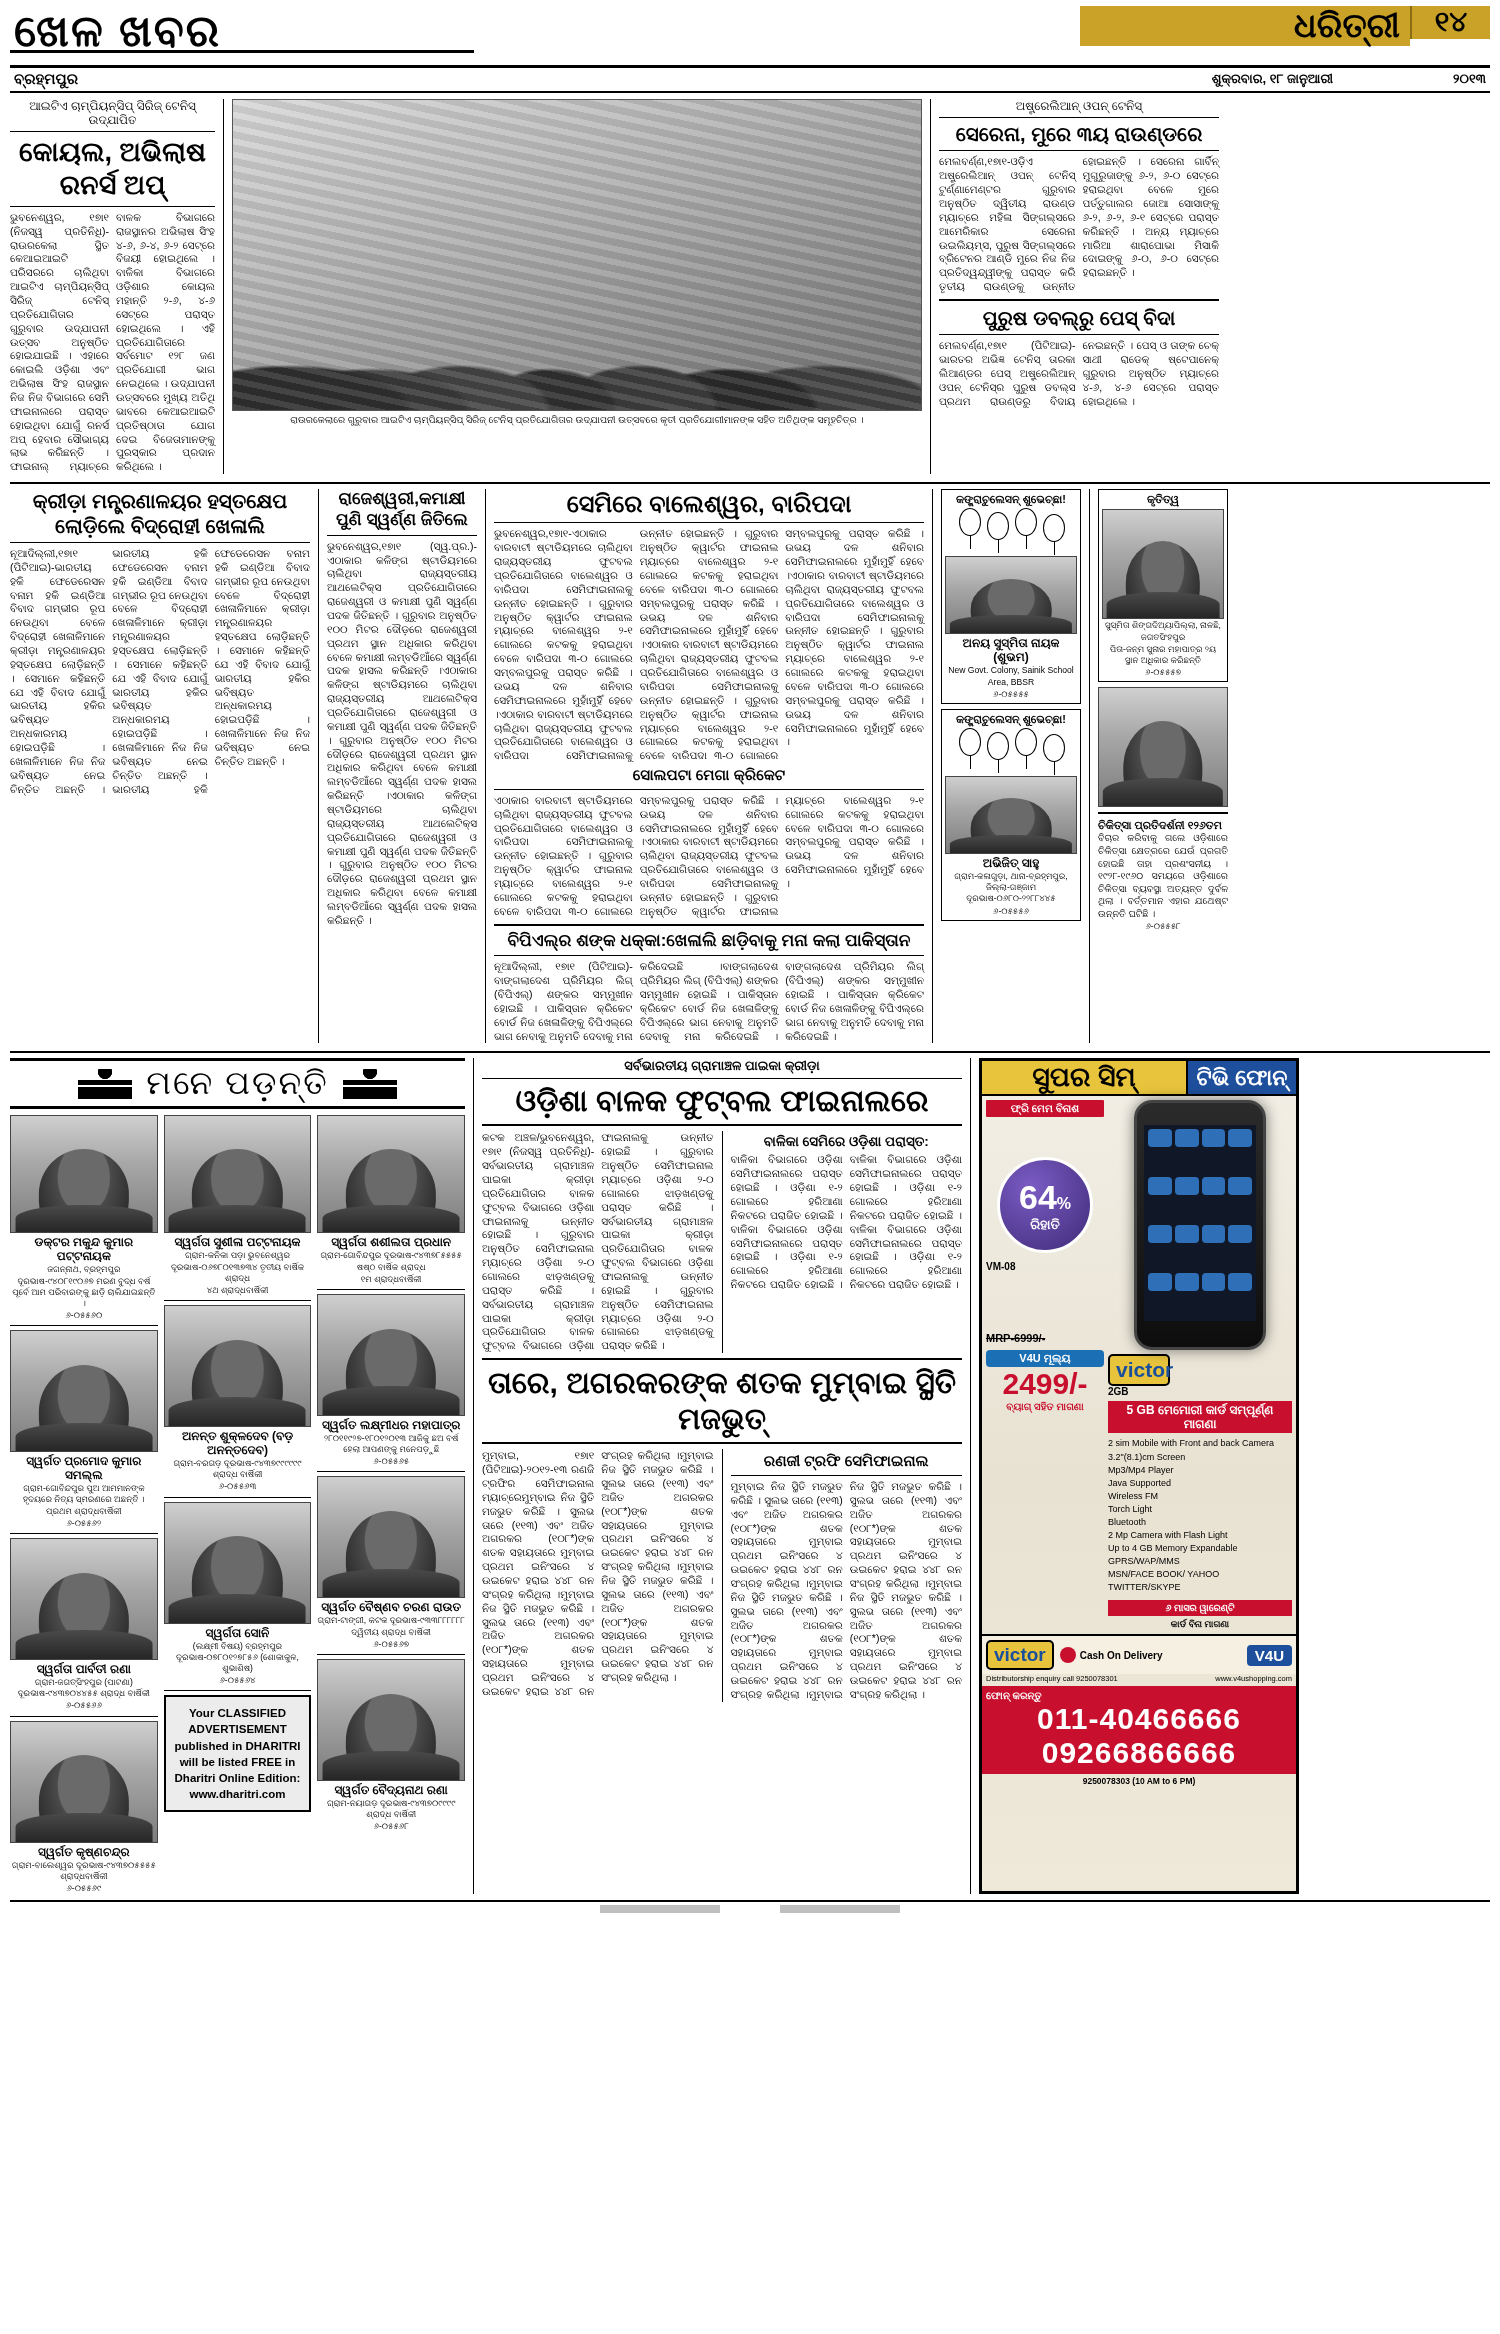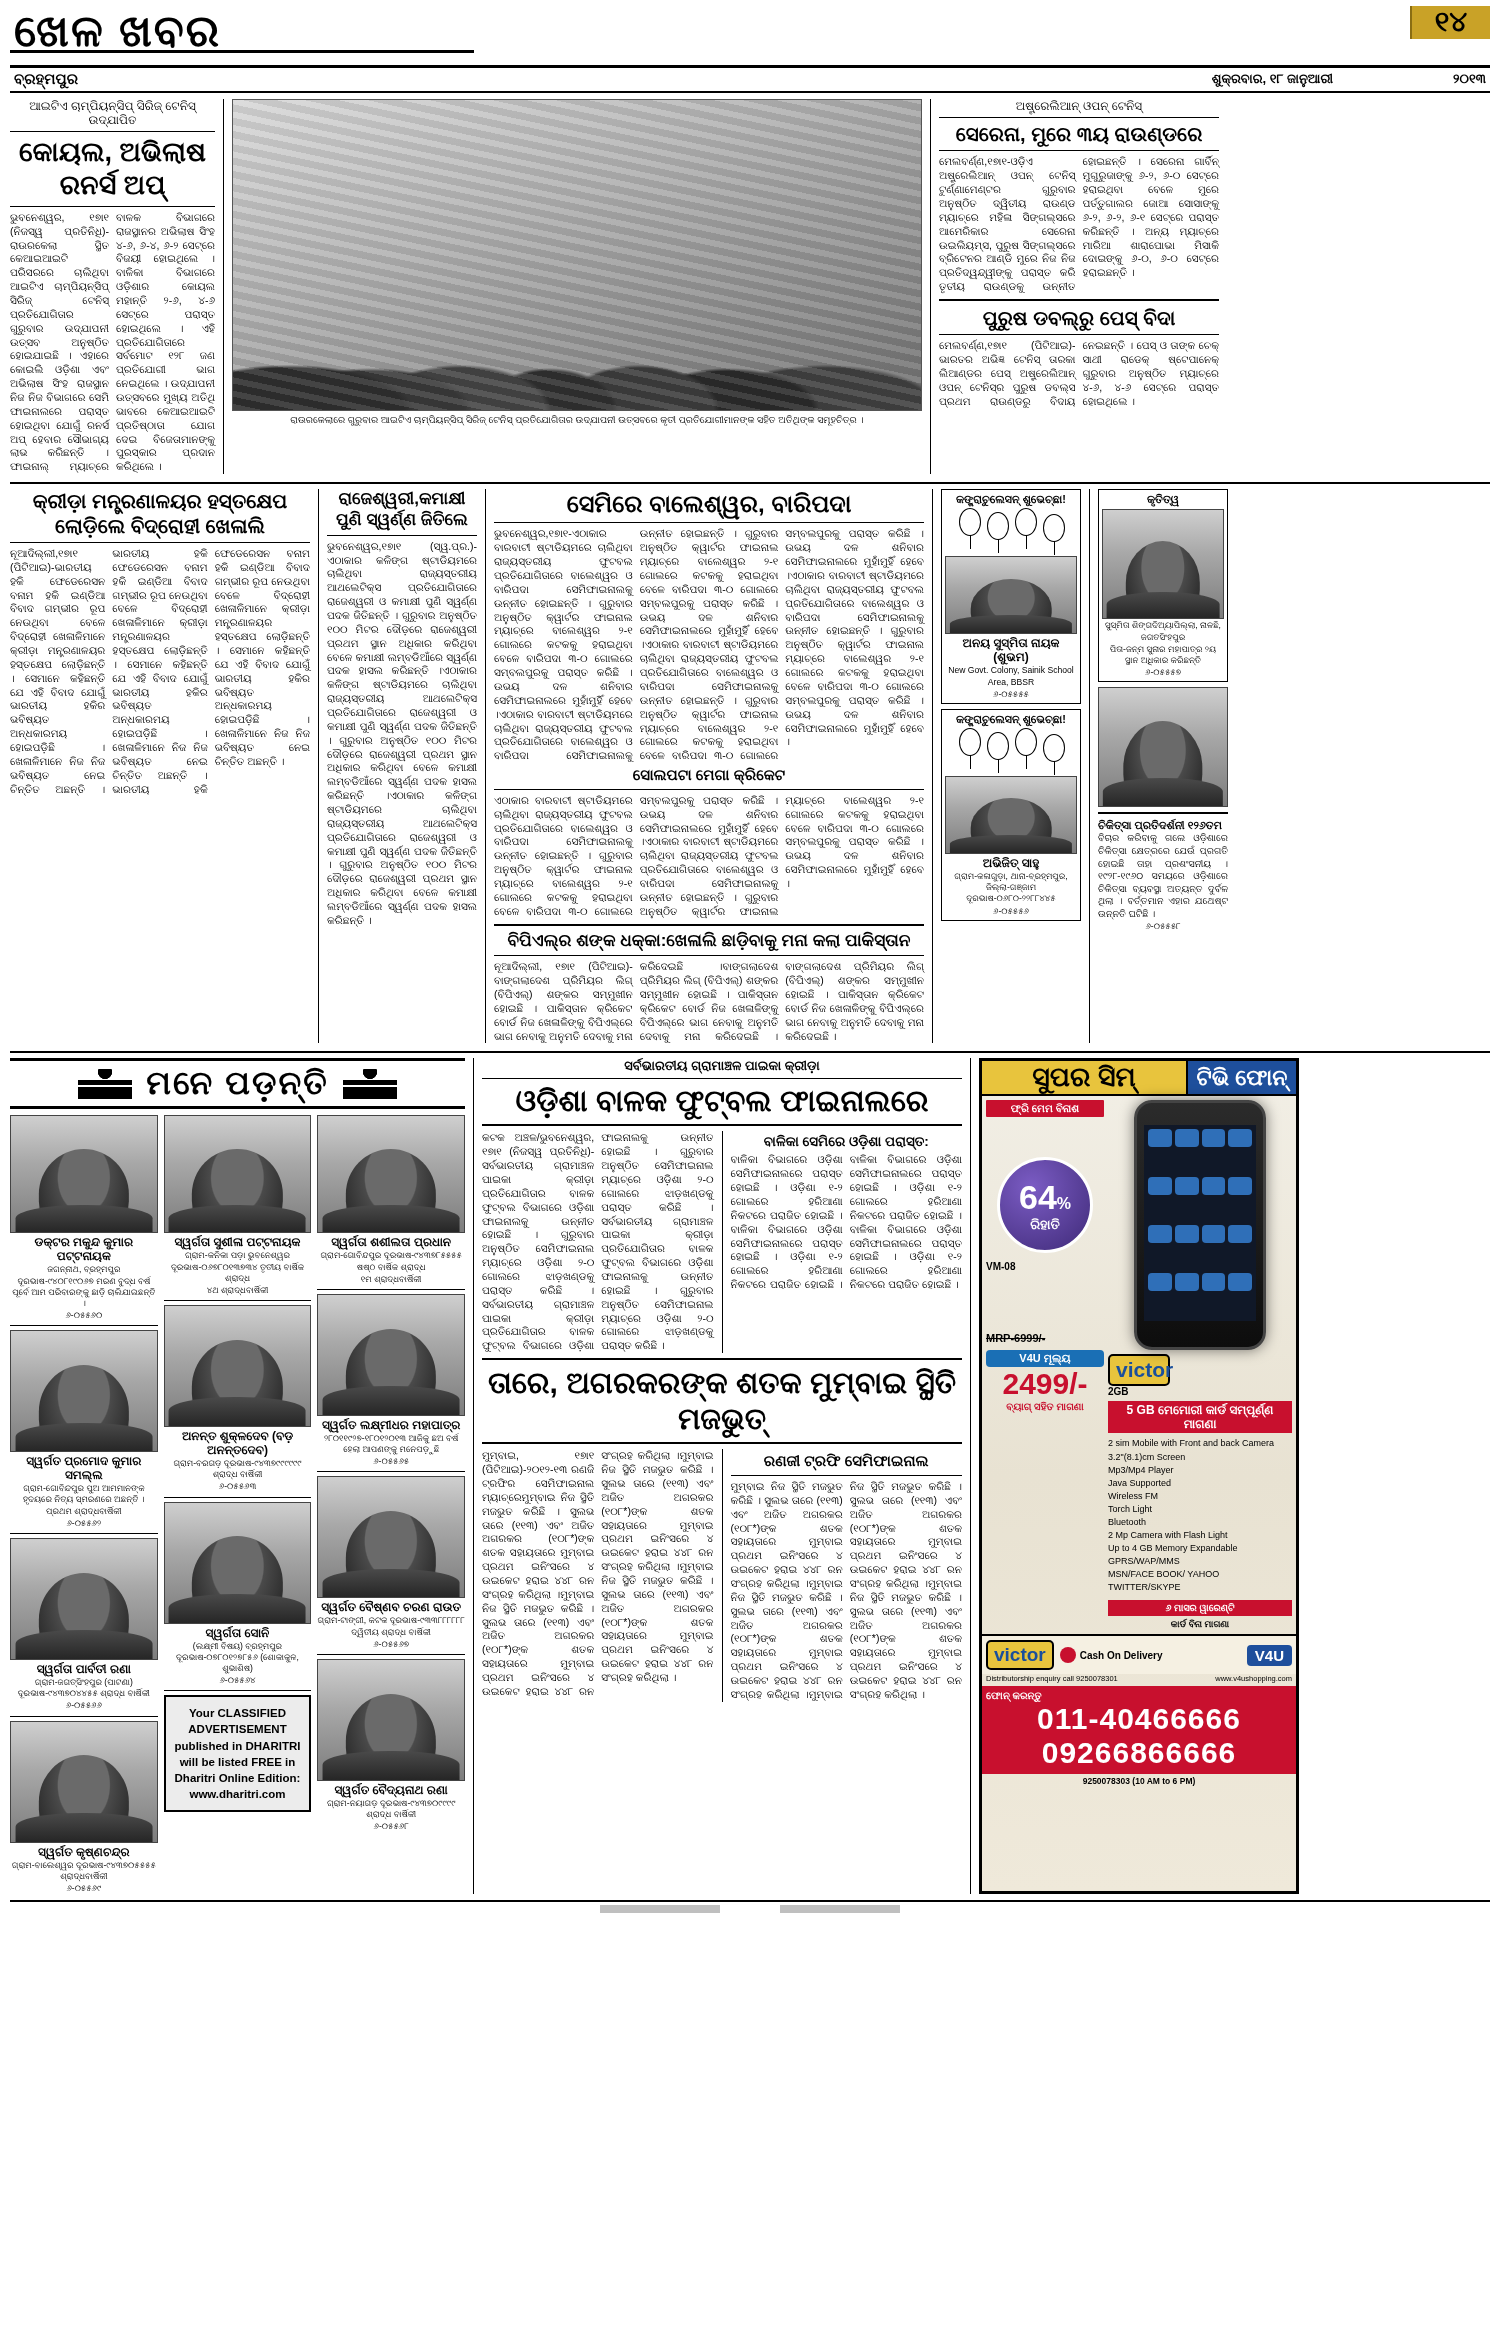--- a/index.html
+++ b/index.html
@@ -165,21 +165,21 @@
     font-size: 11.5px;
     font-weight: bold;
     line-height: 1.4;
     padding: 8px 5px;
   }
 
   .banner-mane {
     border-top: 3px solid #000;
     border-bottom: 3px solid #000;
     display:flex; align-items:center; justify-content:center;
-    font-size: 33px; font-weight: bold;
+    font-size: 33px; font-weight: normal;
     letter-spacing: 2px;
     padding: 3px 0;
     gap: 14px;
   }
   .lamp {
     width: 54px; height: 30px;
     background:
       radial-gradient(ellipse at 50% 10%, #000 0 18%, transparent 19%),
       linear-gradient(180deg,transparent 0 38%, #000 38% 52%, transparent 52%),
       linear-gradient(180deg,transparent 0 60%, #000 60% 100%);
@@ -262,20 +262,21 @@
   .fb-block { width: 120px; height: 8px; background:#bfbfbf; }
 </style>
 </head>
 <body>
 
 <div class="page">
 
   <div class="masthead">
     <div class="mast-logo">ଖେଳ  ଖବର</div>
     <div class="mast-mid"></div>
+    <div class="mast-right">ଧରିତ୍ରୀ</div>
     <div class="mast-pageno">୧୪</div>
   </div>
 
   <div class="subbar">
     <div class="city">ବ୍ରହ୍ମପୁର</div>
     <div class="right">
       <span>ଶୁକ୍ରବାର, ୧୮ ଜାନୁଆରୀ</span>
       <span>୨୦୧୩</span>
     </div>
   </div>

